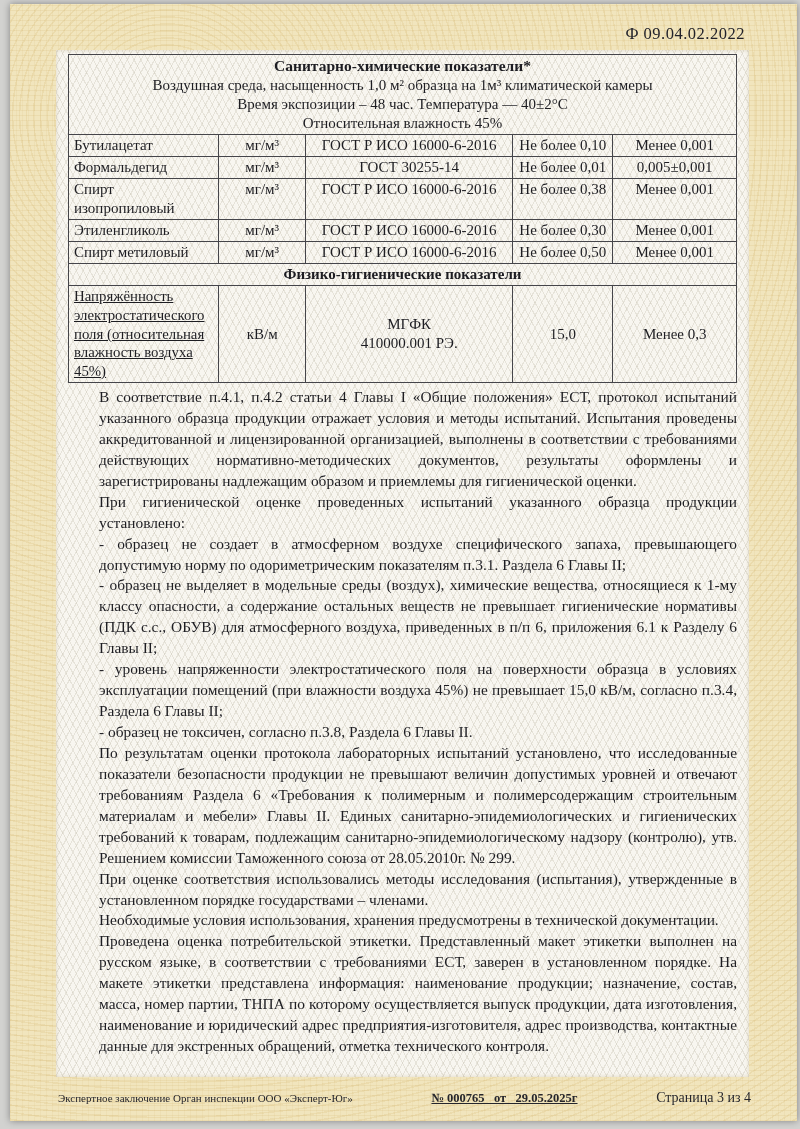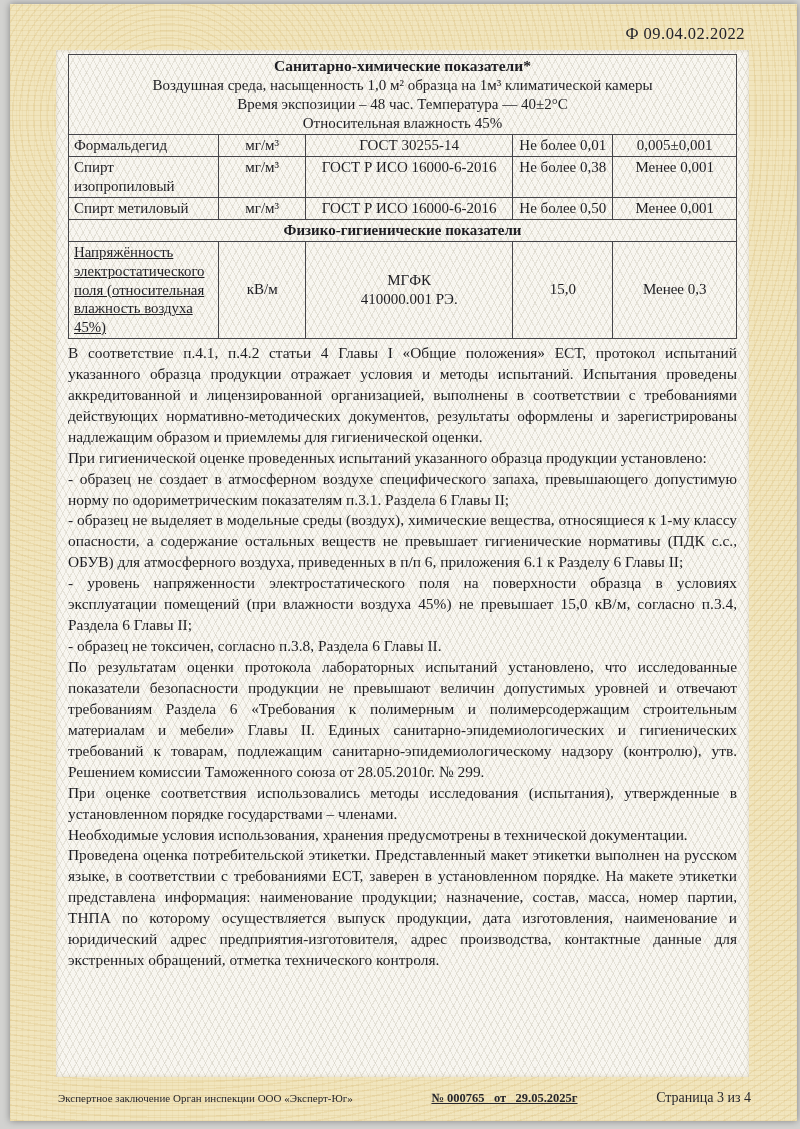--- a/index.html
+++ b/index.html
@@ -64,21 +64,21 @@
     text-align: center;
     font-weight: bold;
     padding: 2px 6px;
   }
   td.c-name  { text-align: left; }
   td.c-unit, td.c-method, td.c-limit, td.c-result { text-align: center; }
   td.c-method { white-space: pre-line; }
   tbody.phys td { vertical-align: middle; height: 84px; }
   tbody.phys td.c-name { font-size: 14.8px; text-decoration: underline; }
 
-  .body-text { margin-top: 4px; }
+  .body-text { margin-top: 4px; margin-left: 31px; }
   p.para {
     margin: 0;
     font-size: 15.4px;
     line-height: 1.36;
     text-align: justify;
   }
 
   .footer {
     position: absolute;
     left: 48px; right: 46px; bottom: 15px;
@@ -119,38 +119,52 @@
           <td class="thead" colspan="5">
             <div class="t-title">Санитарно-химические показатели*</div>
             <div class="t-sub">Воздушная среда, насыщенность 1,0 м² образца на 1м³ климатической камеры</div>
             <div class="t-sub">Время экспозиции – 48 час. Температура — 40±2°С</div>
             <div class="t-sub">Относительная влажность 45%</div>
           </td>
         </tr>
       </tbody>
       <tbody>
 
+          <tr>
+            <td class="c-name">Бутилацетат</td>
+            <td class="c-unit">мг/м³</td>
+            <td class="c-method">ГОСТ Р ИСО 16000-6-2016</td>
+            <td class="c-limit">Не более 0,10</td>
+            <td class="c-result">Менее 0,001</td>
+          </tr>
 
 
           <tr>
             <td class="c-name">Формальдегид</td>
             <td class="c-unit">мг/м³</td>
             <td class="c-method">ГОСТ 30255-14</td>
             <td class="c-limit">Не более 0,01</td>
             <td class="c-result">0,005±0,001</td>
           </tr>
 
           <tr>
             <td class="c-name">Спирт изопропиловый</td>
             <td class="c-unit">мг/м³</td>
             <td class="c-method">ГОСТ Р ИСО 16000-6-2016</td>
             <td class="c-limit">Не более 0,38</td>
             <td class="c-result">Менее 0,001</td>
           </tr>
 
+          <tr>
+            <td class="c-name">Этиленгликоль</td>
+            <td class="c-unit">мг/м³</td>
+            <td class="c-method">ГОСТ Р ИСО 16000-6-2016</td>
+            <td class="c-limit">Не более 0,30</td>
+            <td class="c-result">Менее 0,001</td>
+          </tr>
 
           <tr>
             <td class="c-name">Спирт метиловый</td>
             <td class="c-unit">мг/м³</td>
             <td class="c-method">ГОСТ Р ИСО 16000-6-2016</td>
             <td class="c-limit">Не более 0,50</td>
             <td class="c-result">Менее 0,001</td>
           </tr>
         </tbody>
       <tbody>

